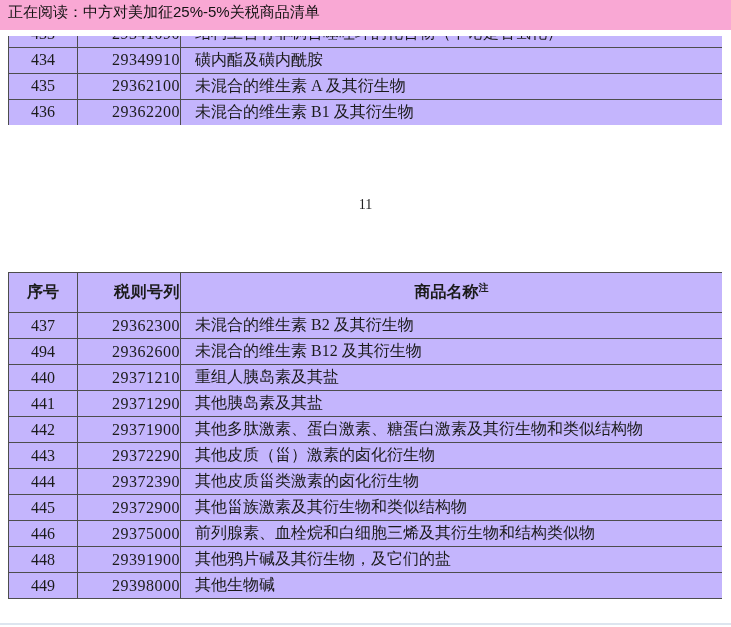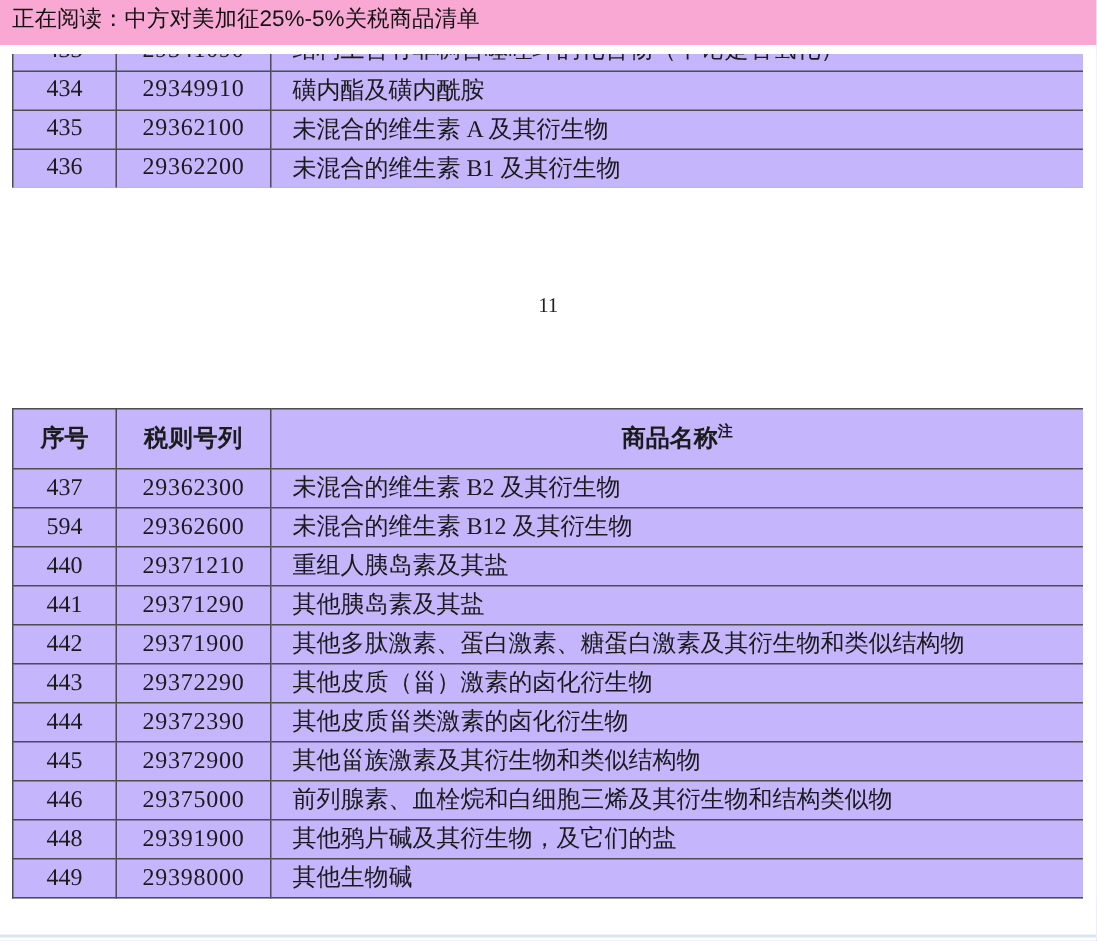--- a/index.html
+++ b/index.html
@@ -24,21 +24,21 @@
     color:#1b1b1b;
     vertical-align:middle;
     white-space:nowrap;
     overflow:hidden;
   }
   tbody tr { height:26px; }
   thead tr { height:40px;padding-left:16px; }
   thead th { border-top:1px solid #4d4d4d; font-weight:bold; }
 
   .col-no   { width:69px;  text-align:center; border-left:1px solid #4d4d4d; border-right:1px solid #4d4d4d; }
-  .col-code { width:103px; text-align:center; border-right:1px solid #4d4d4d; letter-spacing:0.5px; }
+  .col-code { width:103px; text-align:right; border-right:1px solid #4d4d4d; letter-spacing:0.5px; }
   .col-name { text-align:left; padding-left:14px; }
   thead .col-name { text-align:center; padding-left:0;margin-left:36px; }
   .col-name sup { font-size:10px; vertical-align:super; line-height:0; }
 
   .table-clip {
     margin:6px 0 0 8px;
     height:89px;
     width:714px;
     overflow:hidden;
   }
@@ -107,21 +107,21 @@
         <th class="col-name"><span>商品名称</span><sup>注</sup></th>
       </tr>
     </thead>
     <tbody id="main-body">
         <tr>
           <td class="col-no">437</td>
           <td class="col-code">29362300</td>
           <td class="col-name">未混合的维生素 B2 及其衍生物</td>
         </tr>
         <tr>
-          <td class="col-no">594</td>
+          <td class="col-no">494</td>
           <td class="col-code">29362600</td>
           <td class="col-name">未混合的维生素 B12 及其衍生物</td>
         </tr>
         <tr>
           <td class="col-no">440</td>
           <td class="col-code">29371210</td>
           <td class="col-name">重组人胰岛素及其盐</td>
         </tr>
         <tr>
           <td class="col-no">441</td>

